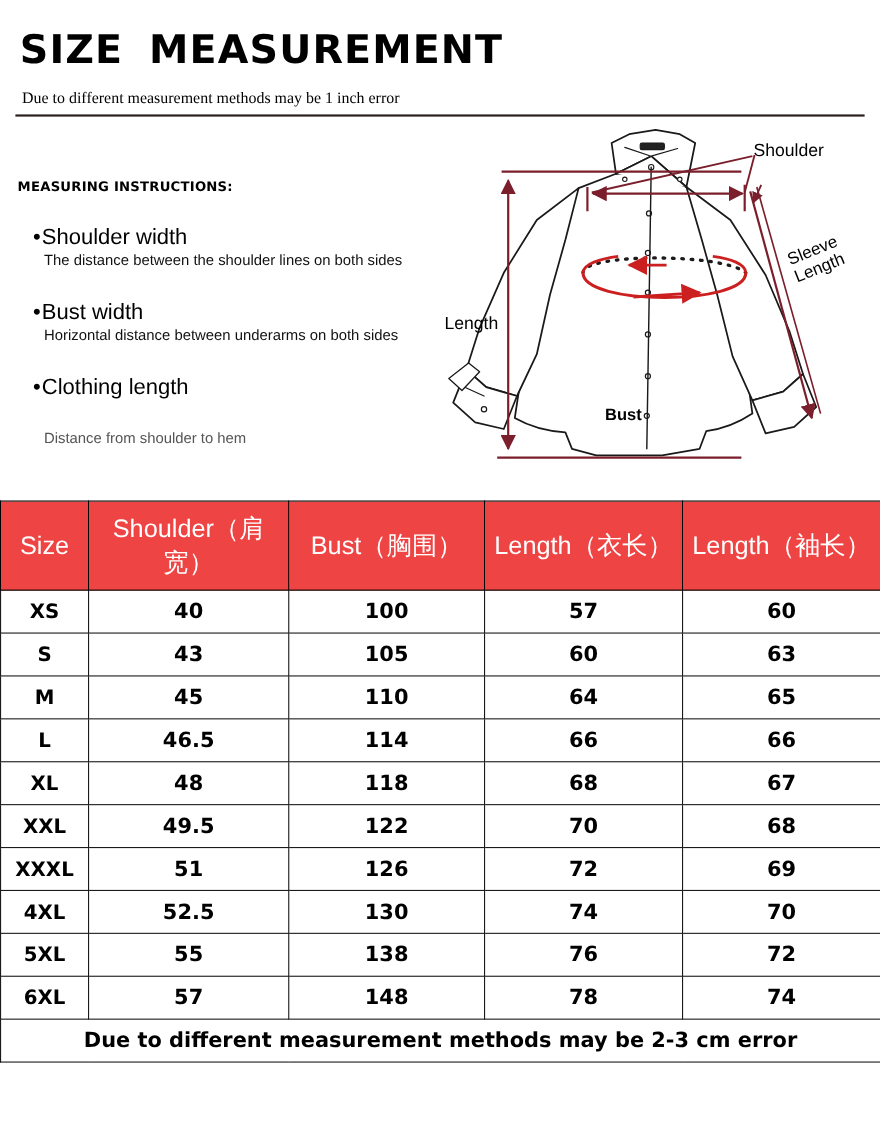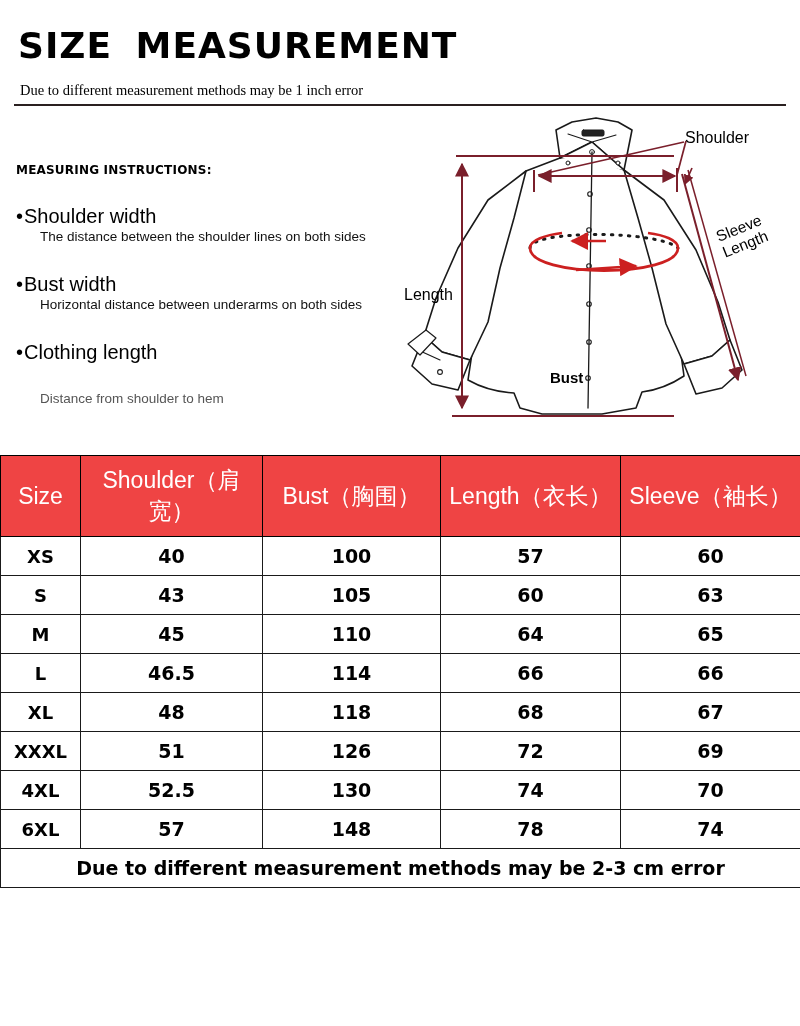--- a/index.html
+++ b/index.html
@@ -62,20 +62,21 @@
     font-family: "DejaVu Sans", sans-serif;
     font-weight: bold;
     font-size: 12px;
     letter-spacing: 0.2px;
     margin-bottom: 28px;
   }
   .instr-item { margin-bottom: 29px; }
   .instr-head {
     font-size: 20px;
     line-height: 1.1;
+    margin-left: 14px;
     font-family: "Liberation Sans", sans-serif;
   }
   .instr-head .bullet-dot {
     display: inline-block;
     margin-right: 1px;
   }
   .instr-sub {
     font-size: 13.5px;
     margin-left: 24px;
     margin-top: 2px;
@@ -306,21 +307,21 @@
       <col class="col-bust">
       <col class="col-length">
       <col class="col-sleeve">
   </colgroup>
   <thead>
     <tr>
       <th class="hd-size">Size</th>
       <th class="hd-col">Shoulder（肩宽）</th>
       <th class="hd-col">Bust（胸围）</th>
       <th class="hd-col">Length（衣长）</th>
-      <th class="hd-col">Sleeve（袖长）</th>
+      <th class="hd-col">Length（袖长）</th>
     </tr>
   </thead>
   <tbody>
     <tr>
       <td class="c-size">XS</td>
       <td>40</td>
       <td>100</td>
       <td>57</td>
       <td>60</td>
     </tr>
@@ -346,34 +347,48 @@
       <td>66</td>
     </tr>
     <tr>
       <td class="c-size">XL</td>
       <td>48</td>
       <td>118</td>
       <td>68</td>
       <td>67</td>
     </tr>
     <tr>
+      <td class="c-size">XXL</td>
+      <td>49.5</td>
+      <td>122</td>
+      <td>70</td>
+      <td>68</td>
+    </tr>
+    <tr>
       <td class="c-size">XXXL</td>
       <td>51</td>
       <td>126</td>
       <td>72</td>
       <td>69</td>
     </tr>
     <tr>
       <td class="c-size">4XL</td>
       <td>52.5</td>
       <td>130</td>
       <td>74</td>
       <td>70</td>
     </tr>
     <tr>
+      <td class="c-size">5XL</td>
+      <td>55</td>
+      <td>138</td>
+      <td>76</td>
+      <td>72</td>
+    </tr>
+    <tr>
       <td class="c-size">6XL</td>
       <td>57</td>
       <td>148</td>
       <td>78</td>
       <td>74</td>
     </tr>
     <tr id="footer-row">
       <td colspan="5">Due to different measurement methods may be 2-3 cm error</td>
     </tr>
   </tbody>

